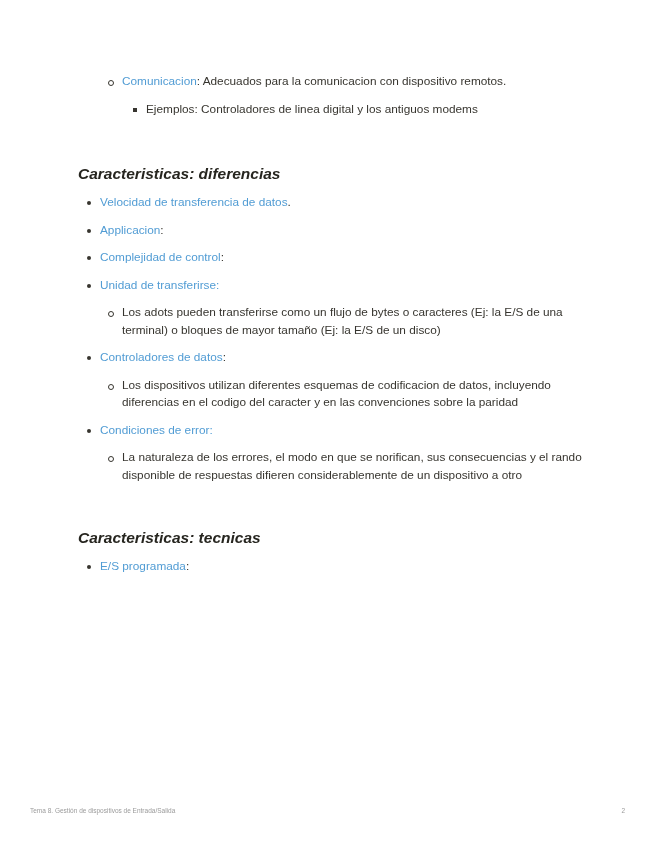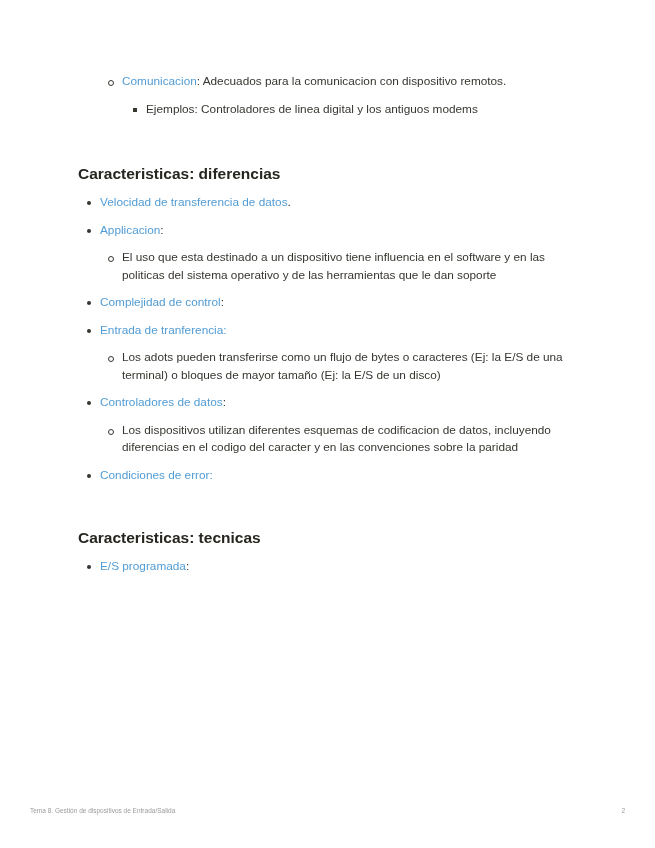--- a/index.html
+++ b/index.html
@@ -24,21 +24,21 @@
   .lvl3 { padding-left:46px; }
   .gutter { width:22px; flex:none; display:flex; justify-content:center; }
   .marker-dot, .marker-circle, .marker-square { display:block; margin-top:7px; }
   .marker-dot { width:4px; height:4px; border-radius:50%; background:#37352f; }
   .marker-circle { width:4px; height:4px; border-radius:50%; border:1px solid #37352f; background:transparent; }
   .marker-square { width:3.5px; height:3.5px; background:#37352f; margin-top:7.5px; }
   .term { color:#519CD4; }
   .sub-par { max-width:466px; }
   h2.heading {
     font-size:15.5px; line-height:20px; font-weight:700;
-    color:#26251f; margin:0 0 10px 0;
+    color:#26251f; margin:0 0 10px 0;font-style:italic;
   }
   .h-diferencias { margin-top:46px !important; }
   .h-tecnicas { margin-top:44px !important; }
   .footer {
     position:absolute; left:30px; right:30px; top:806px;
     display:flex; justify-content:space-between;
     font-size:6.5px; line-height:9px; color:#9b9b9b;
   }
 </style>
 </head>
@@ -68,39 +68,33 @@
         </span>
       <span class="text"><span class="term">Velocidad de transferencia de datos</span><span>.</span></span>
     </div>
 
     <div class="row">
       <span class="gutter">
           <span class="marker-dot"></span>
         </span>
       <span class="text"><span class="term">Applicacion</span><span>:</span></span>
     </div>
-    <div class="row lvl2">
-      <span class="gutter">
-          <span class="marker-circle"></span>
-        </span>
-      <span class="text sub-par">El uso que esta destinado a un dispositivo tiene influencia en el software y en las politicas del sistema operativo y de las herramientas que le dan soporte</span>
-    </div>
 
     <div class="row">
       <span class="gutter">
           <span class="marker-dot"></span>
         </span>
       <span class="text"><span class="term">Complejidad de control</span><span>:</span></span>
     </div>
 
     <div class="row">
       <span class="gutter">
           <span class="marker-dot"></span>
         </span>
-      <span class="text"><span class="term">Entrada de tranferencia:</span><span></span></span>
+      <span class="text"><span class="term">Unidad de transferirse:</span><span></span></span>
     </div>
     <div class="row lvl2">
       <span class="gutter">
           <span class="marker-circle"></span>
         </span>
       <span class="text sub-par">Los adots pueden transferirse como un flujo de bytes o caracteres (Ej: la E/S de una terminal) o bloques de mayor tamaño (Ej: la E/S de un disco)</span>
     </div>
 
     <div class="row">
       <span class="gutter">
@@ -114,20 +108,26 @@
         </span>
       <span class="text sub-par">Los dispositivos utilizan diferentes esquemas de codificacion de datos, incluyendo diferencias en el codigo del caracter y en las convenciones sobre la paridad</span>
     </div>
 
     <div class="row">
       <span class="gutter">
           <span class="marker-dot"></span>
         </span>
       <span class="text"><span class="term">Condiciones de error:</span><span></span></span>
     </div>
+    <div class="row lvl2">
+      <span class="gutter">
+          <span class="marker-circle"></span>
+        </span>
+      <span class="text sub-par">La naturaleza de los errores, el modo en que se norifican, sus consecuencias y el rando disponible de respuestas difieren considerablemente de un dispositivo a otro</span>
+    </div>
 
     <h2 class="heading h-tecnicas">Caracteristicas: tecnicas</h2>
 
     <div class="row">
       <span class="gutter">
           <span class="marker-dot"></span>
         </span>
       <span class="text"><span class="term">E/S programada</span><span>:</span></span>
     </div>
 

